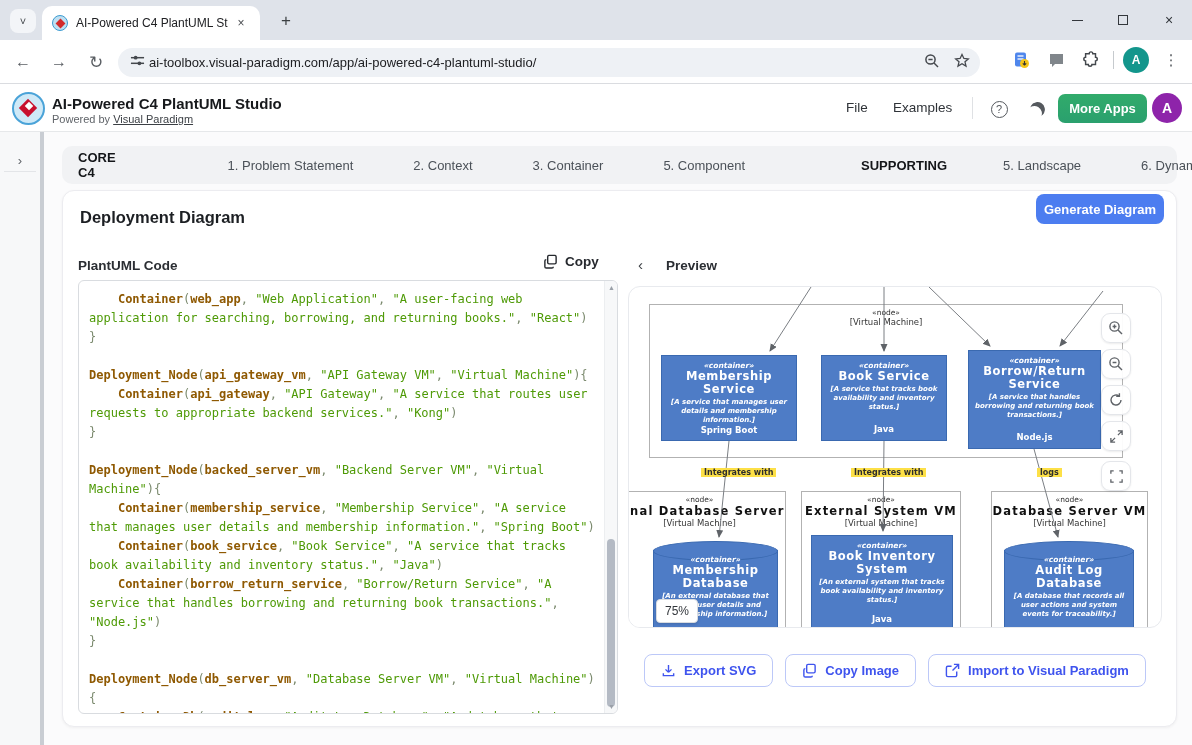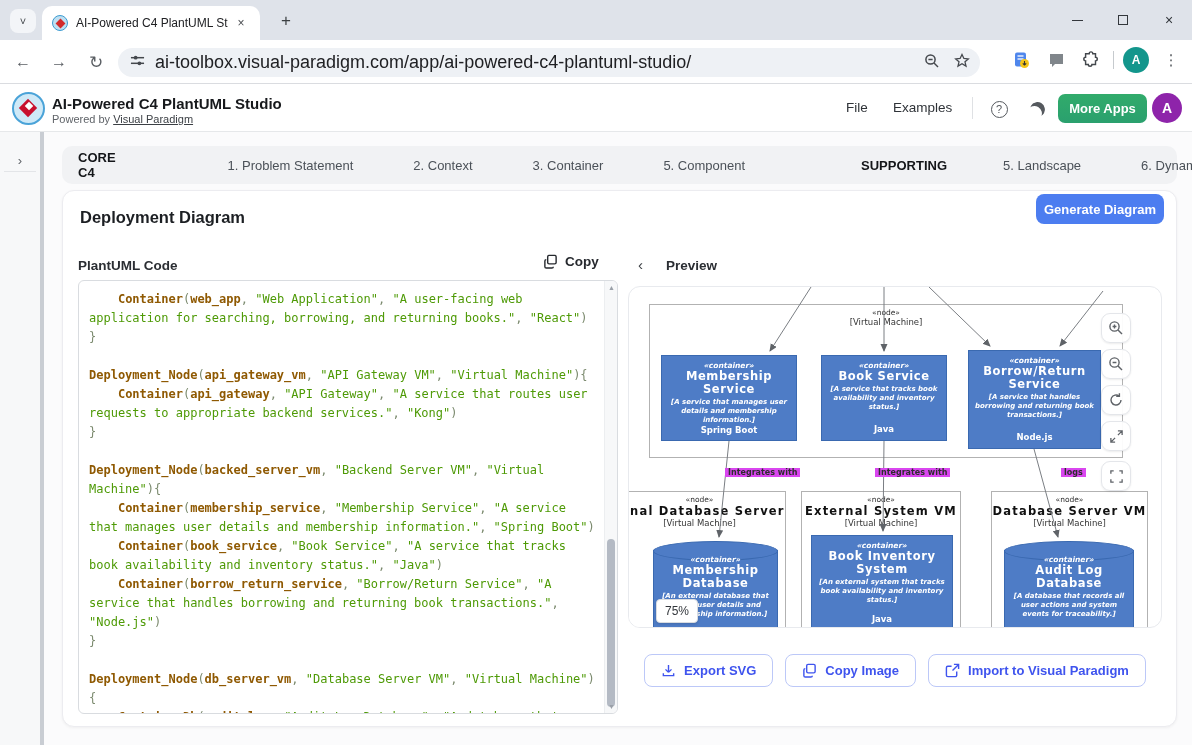--- a/index.html
+++ b/index.html
@@ -17,21 +17,21 @@
   #new-tab-btn { position:absolute; left:275px; top:10px; width:22px; height:22px; color:#3c4043; font-size:17px; display:flex;align-items:center;justify-content:center; cursor:pointer; }
   #win-controls { position:absolute; right:0; top:0; height:40px; display:flex; align-items:center; }
   .win-btn { width:46px; height:40px; display:flex; align-items:center; justify-content:center; color:#33373c; cursor:pointer; }
   .glyph-min { display:block; width:11px; border-top:1.3px solid #33373c; }
   .glyph-max { display:block; width:10px; height:10px; border:1.3px solid #33373c; }
   .glyph-close { font-size:14px; line-height:1; }
 
   #toolbar { position:absolute; left:0; top:40px; width:1192px; height:44px; background:#ffffff; border-bottom:1px solid #dadce0; }
   .nav-ico { position:absolute; top:51px; width:22px; height:22px; color:#5a5e63; font-size:16px; display:flex; align-items:center; justify-content:center; cursor:pointer; }
   #omnibox { position:absolute; left:118px; top:48px; width:862px; height:29px; background:#eef1f5; border-radius:15px; display:flex; align-items:center; padding:0 10px 0 12px; }
-  #omni-url { font-size:18px; color:#202124; margin-left:10px; flex:1; white-space:nowrap; overflow:hidden; }
+  #omni-url { font-size:13px; color:#202124; margin-left:4px; flex:1; white-space:nowrap; overflow:hidden; }
   .omni-ico { flex:0 0 auto; margin-left:14px; color:#44484d; }
   #toolbar-right { position:absolute; right:8px; top:47px; display:flex; align-items:center; gap:9px; }
   .tb-ico { width:26px; height:26px; display:flex; align-items:center; justify-content:center; cursor:pointer; }
   #tb-sep { width:1px; height:18px; background:#c6cace; }
   #browser-avatar { width:26px; height:26px; border-radius:50%; background:#13968c; color:#fff; font-size:12px; font-weight:bold; display:flex; align-items:center; justify-content:center; cursor:pointer; }
   #kebab { color:#5a5e63; font-size:15px; letter-spacing:0; cursor:pointer; }
 
   
   #app-header { position:absolute; left:0; top:84px; width:1192px; height:48px; background:#fff; border-bottom:1px solid #e6e8ea; }
   #app-logo { position:absolute; left:12px; top:92px; width:33px; height:33px; border-radius:50%; background:#cfe9f7; border:2px solid #4aa3d8; }
@@ -91,21 +91,21 @@
   .dg-ntitle { font-size:11.5px; font-weight:bold; letter-spacing:1.2px; color:#111; }
   .dg-nsub { font-size:8.5px; color:#333; }
   .dg-cont { position:absolute; background:#4e7cc6; border:1px solid #3a69b0; color:#fff; z-index:3; display:flex; flex-direction:column; align-items:center; text-align:center; font-family:"DejaVu Sans",sans-serif; padding:5px 4px 4px; }
   .dg-cstereo { font-size:7.5px; font-weight:bold; font-style:italic; }
   .dg-ctitle { font-size:11.5px; font-weight:bold; letter-spacing:.6px; line-height:1.15; }
   .dg-cdesc { font-size:7px; font-weight:bold; font-style:italic; line-height:1.25; margin-top:2px; }
   .dg-ctech { font-size:8.5px; font-weight:bold; margin-top:auto; padding-bottom:2px; }
   .dg-cyl { border-radius:0 0 46px 46px / 0 0 10px 10px; border-top:none; margin-top:9px; }
   .dg-cyl::before { content:""; position:absolute; left:-1px; top:-9px; right:-1px; height:18px; background:#4e7cc6; border:1px solid #3a69b0; border-radius:50%; }
   .dg-cyl > * { position:relative; z-index:1; }
-  .edge-label { position:absolute; z-index:6; background:#d946ef; padding:0 3px; font-family:"DejaVu Sans",sans-serif; font-size:8px; font-weight:bold; color:#2d2d2d;margin-left:24px; }
+  .edge-label { position:absolute; z-index:6; background:#fde047; padding:0 3px; font-family:"DejaVu Sans",sans-serif; font-size:8px; font-weight:bold; color:#2d2d2d; }
   #zoom-badge { position:absolute; left:27px; top:312px; z-index:8; background:#fff; border:1px solid #d9dce0; border-radius:4px; box-shadow:0 1px 3px rgba(0,0,0,.15); padding:4px 8px; font-size:12px; color:#33373c; }
   #zoom-controls { position:absolute; left:472px; top:26px; z-index:9; display:flex; flex-direction:column; gap:6px; }
   .zbtn { width:30px; height:30px; background:rgba(255,255,255,.95); border:1px solid #e4e6ea; border-radius:9px; box-shadow:0 1px 2px rgba(0,0,0,.08); display:flex; align-items:center; justify-content:center; color:#5f6368; cursor:pointer; }
   .zbtn.gap { margin-top:4px; }
 
   
   #export-row { position:absolute; left:628px; top:654px; width:534px; display:flex; justify-content:center; gap:12px; }
   .exp-btn { height:33px; background:#fff; border:1px solid #bcc8f8; border-radius:8px; color:#3f54ee; font-size:13px; font-weight:bold; display:flex; align-items:center; gap:8px; padding:0 16px; cursor:pointer; }
 </style>
 </head>

